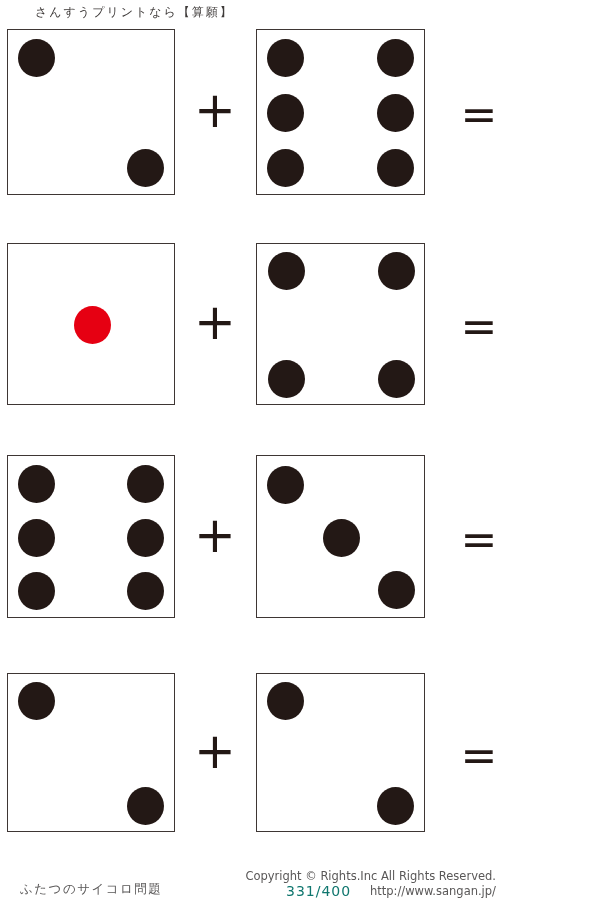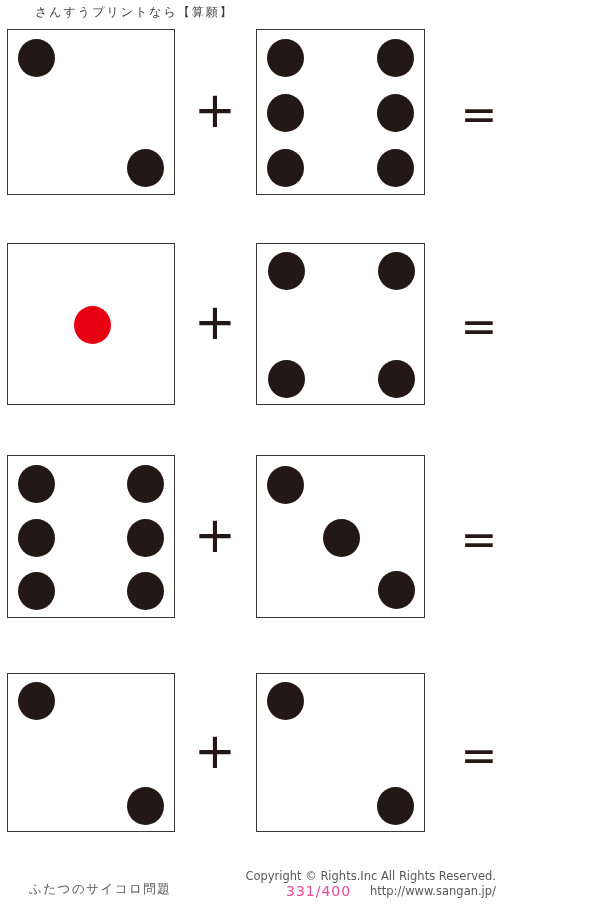--- a/index.html
+++ b/index.html
@@ -38,27 +38,27 @@
     left:193px;width:44px;
     font-size:50px;
     top:50%;transform:translateY(-54%);
   }
   .op.equals{
     left:458px;width:42px;
     font-size:44px;
     top:50%;transform:translateY(-44%);
   }
   .footer-worksheet-title{
-    position:absolute;left:29px;top:881px;
+    position:absolute;left:20px;top:881px;
     font-size:12.5px;letter-spacing:1.5px;color:#595757;
     white-space:nowrap;
   }
   .footer-page-number{
     position:absolute;left:286px;top:883px;
-    font-size:14px;letter-spacing:1px;color:#ec4899;
+    font-size:14px;letter-spacing:1px;color:#0f766e;
   }
   .footer-copyright{
     position:absolute;right:8px;top:869px;
     text-align:right;
     font-size:11.5px;line-height:15px;color:#595757;
     white-space:nowrap;
   }
 </style>
 </head>
 <body>

